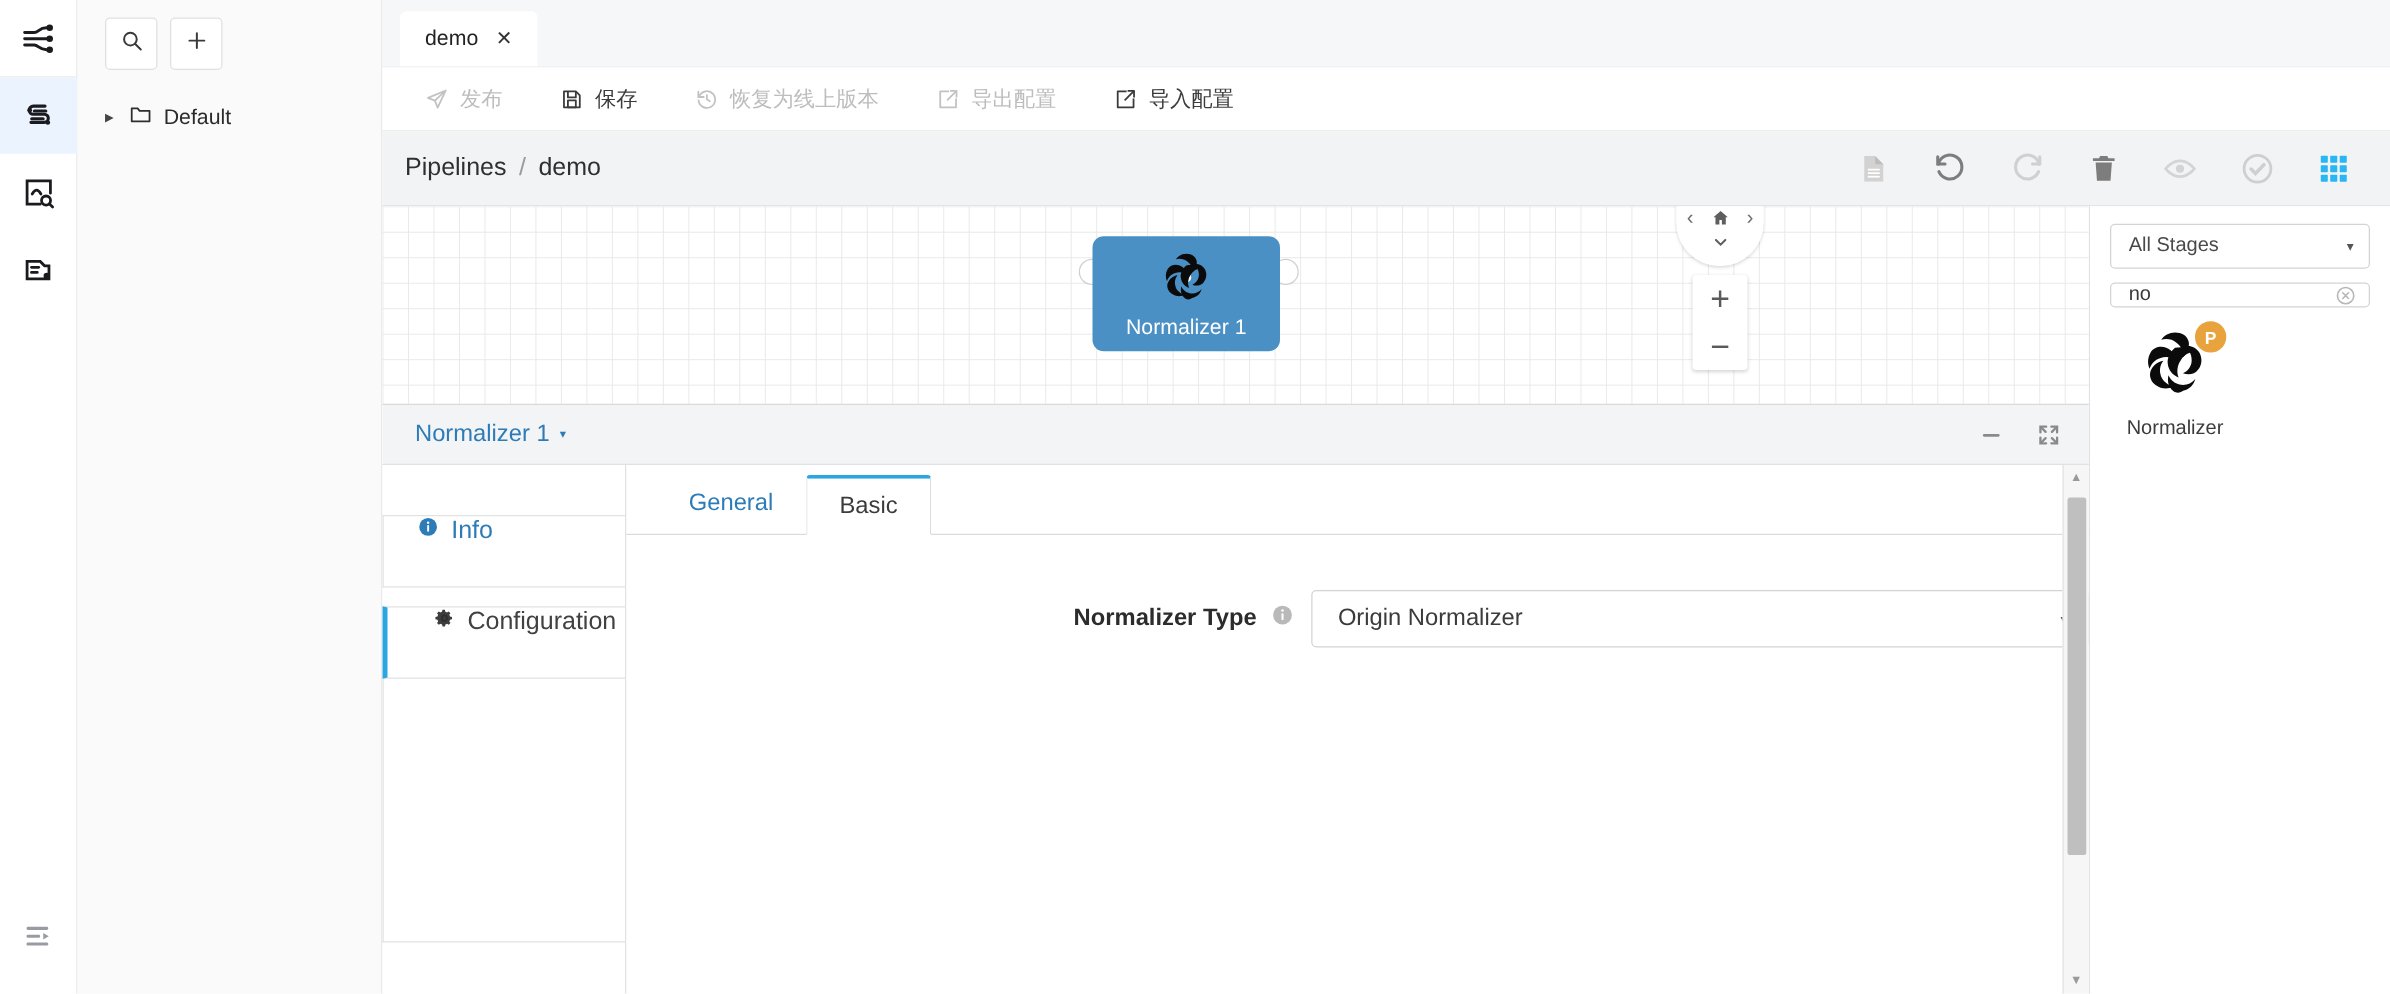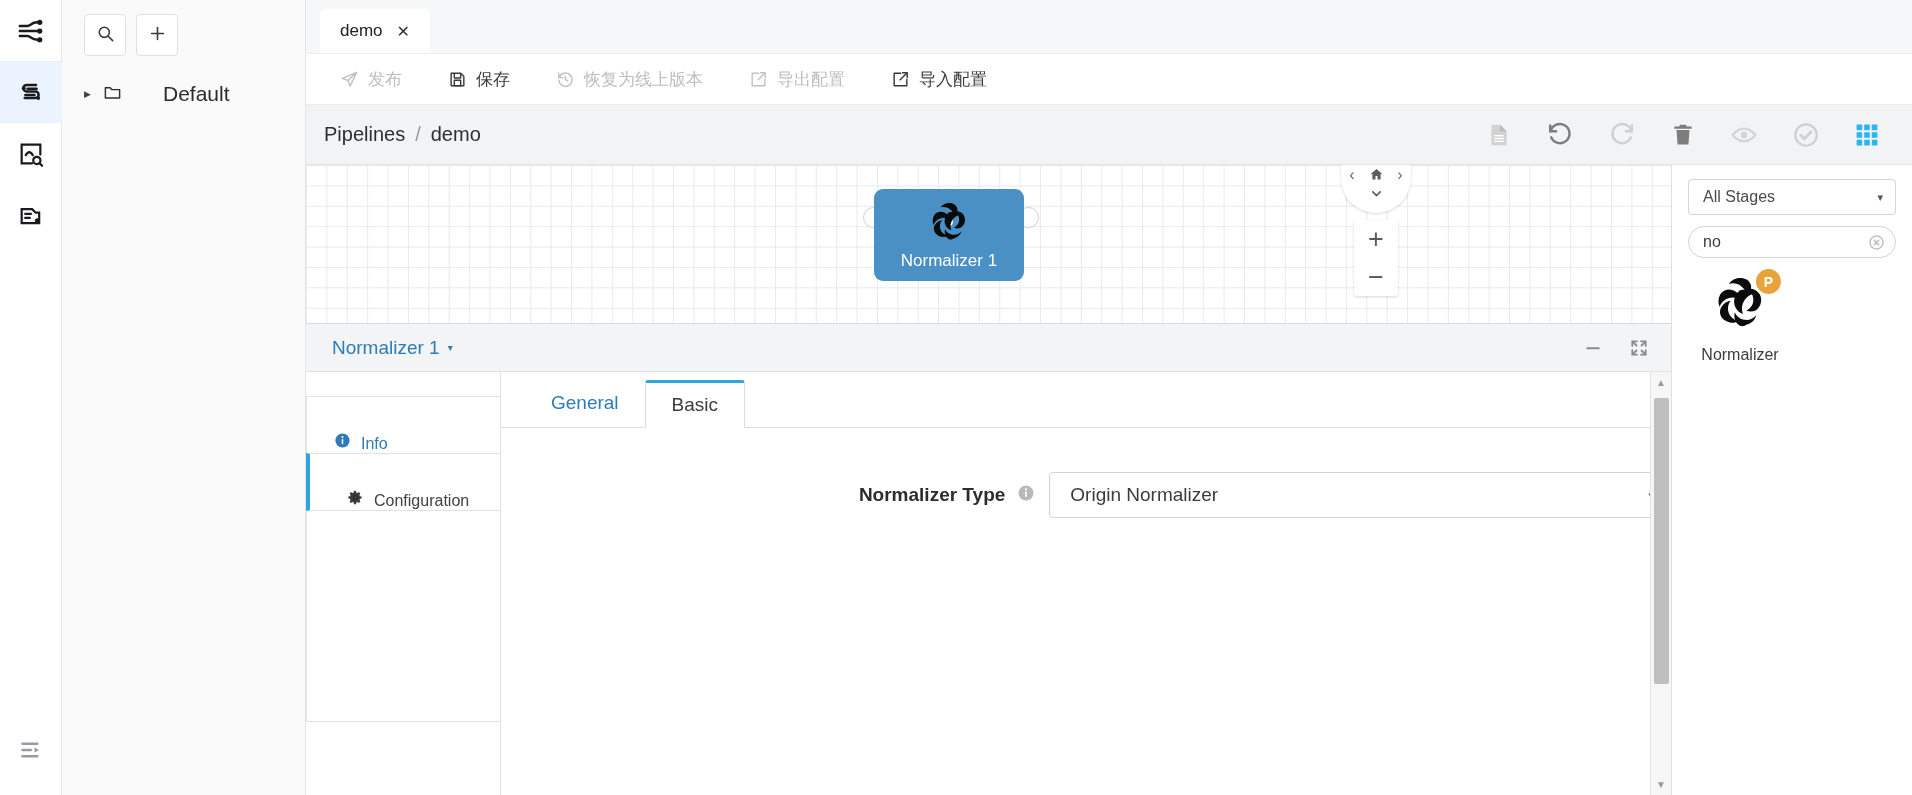--- a/index.html
+++ b/index.html
@@ -38,21 +38,21 @@
   .tool-box {
     width: 42px; height: 42px; background: #fff;
     border: 1px solid #e0e0e0; border-radius: 4px;
     display: flex; align-items: center; justify-content: center; cursor: pointer;
   }
   .tree-node {
     display: flex; align-items: center; gap: 9px;
     padding: 0 0 0 22px; height: 40px; margin-top: 18px; cursor: pointer;
   }
   .caret { width: 10px; color: #444; font-size: 9px; line-height: 1; }
-  .tree-label { font-size: 21px; color: #2b2b2b; margin-left: 32px; }
+  .tree-label { font-size: 17px; color: #2b2b2b; }
 
   
   .main { flex: 1 1 auto; height: 795px; display: flex; flex-direction: column;
           background: #ffffff; min-width: 0; position: relative; }
 
   
   .tabstrip { height: 54px; background: #f6f7f9; display: flex; align-items: flex-end;
               padding-left: 14px; border-bottom: 1px solid #eceef0; flex: 0 0 54px; }
   .doc-tab {
     background: #ffffff; height: 44px; min-width: 110px;
@@ -145,24 +145,25 @@
                  gap: 8px; cursor: pointer; }
   .panel-title .tri { font-size: 10px; }
   .panel-head-icons { display: flex; align-items: center; gap: 26px; }
   .phi { cursor: pointer; display: flex; color: #7a7a7a; }
 
   .panel-body { flex: 1 1 auto; display: flex; min-height: 0; position: relative; }
 
   
   .vtabs { width: 194px; flex: 0 0 194px; padding-top: 24px; position: relative; }
   .vtab {
-    height: 58px; display: flex; align-items: flex-end; gap: 10px;
-    padding-left: 27px; font-size: 16px; cursor: pointer;
+    height: 58px; display: flex; align-items: flex-start; gap: 10px;
+    padding-left: 27px; font-size: 20px; cursor: pointer;
     background: #ffffff; border: 1px solid #e2e2e2; border-right: none;
     margin-bottom: -1px;
+    margin-top: 16px;
   }
   .vtab.info { color: #2d7cb8; }
   .vtab.active {
     color: #414141; border-left: 4px solid #2ba6e0; padding-left: 37px;
     position: relative; z-index: 2;
   }
   .vtabs-rest { border: 1px solid #e2e2e2; border-right: none; border-top: none;
                 height: 212px; background: #ffffff; }
 
   
@@ -208,21 +209,21 @@
     width: 241px; flex: 0 0 241px; background: #ffffff;
     border-left: 1px solid #e0e0e0; padding: 14px 16px 0 16px;
   }
   .pal-select {
     height: 36px; border: 1px solid #d4d4d4; border-radius: 4px;
     display: flex; align-items: center; justify-content: space-between;
     padding: 0 12px 0 14px; font-size: 16px; color: #4a4a4a;
     margin-bottom: 11px; cursor: pointer; background: #fff;
   }
   .pal-search {
-    height: 32px; border: 1px solid #d4d4d4; border-radius: 16px;
+    height: 20px; border: 1px solid #d4d4d4; border-radius: 4px;
     display: flex; align-items: center; justify-content: space-between;
     padding: 0 10px 0 14px; font-size: 16px; color: #3a3a3a; background: #fff;
     cursor: text;
   }
   .pal-clear { cursor: pointer; display: flex; }
   .pal-grid { display: flex; flex-wrap: wrap; padding-top: 16px; }
   .pal-item { width: 104px; display: flex; flex-direction: column; align-items: center;
               cursor: grab; position: relative; }
   .pal-ico { position: relative; width: 62px; height: 62px;
              display: flex; align-items: center; justify-content: center; }

